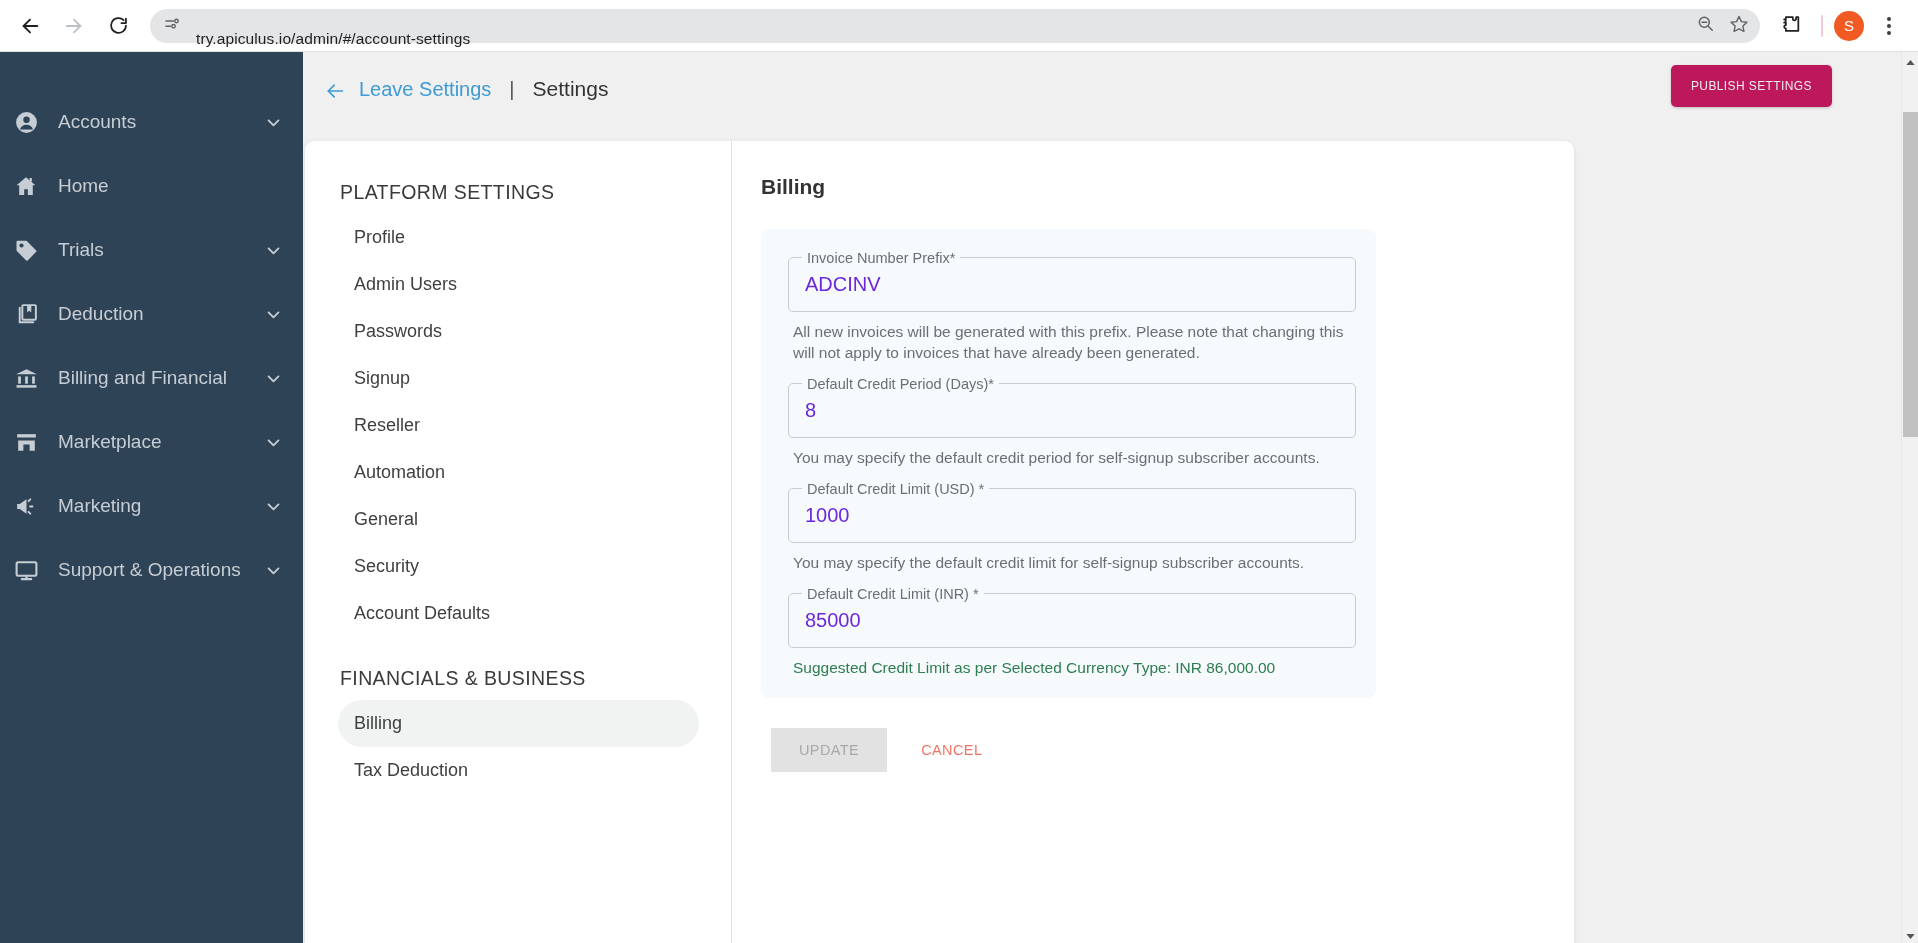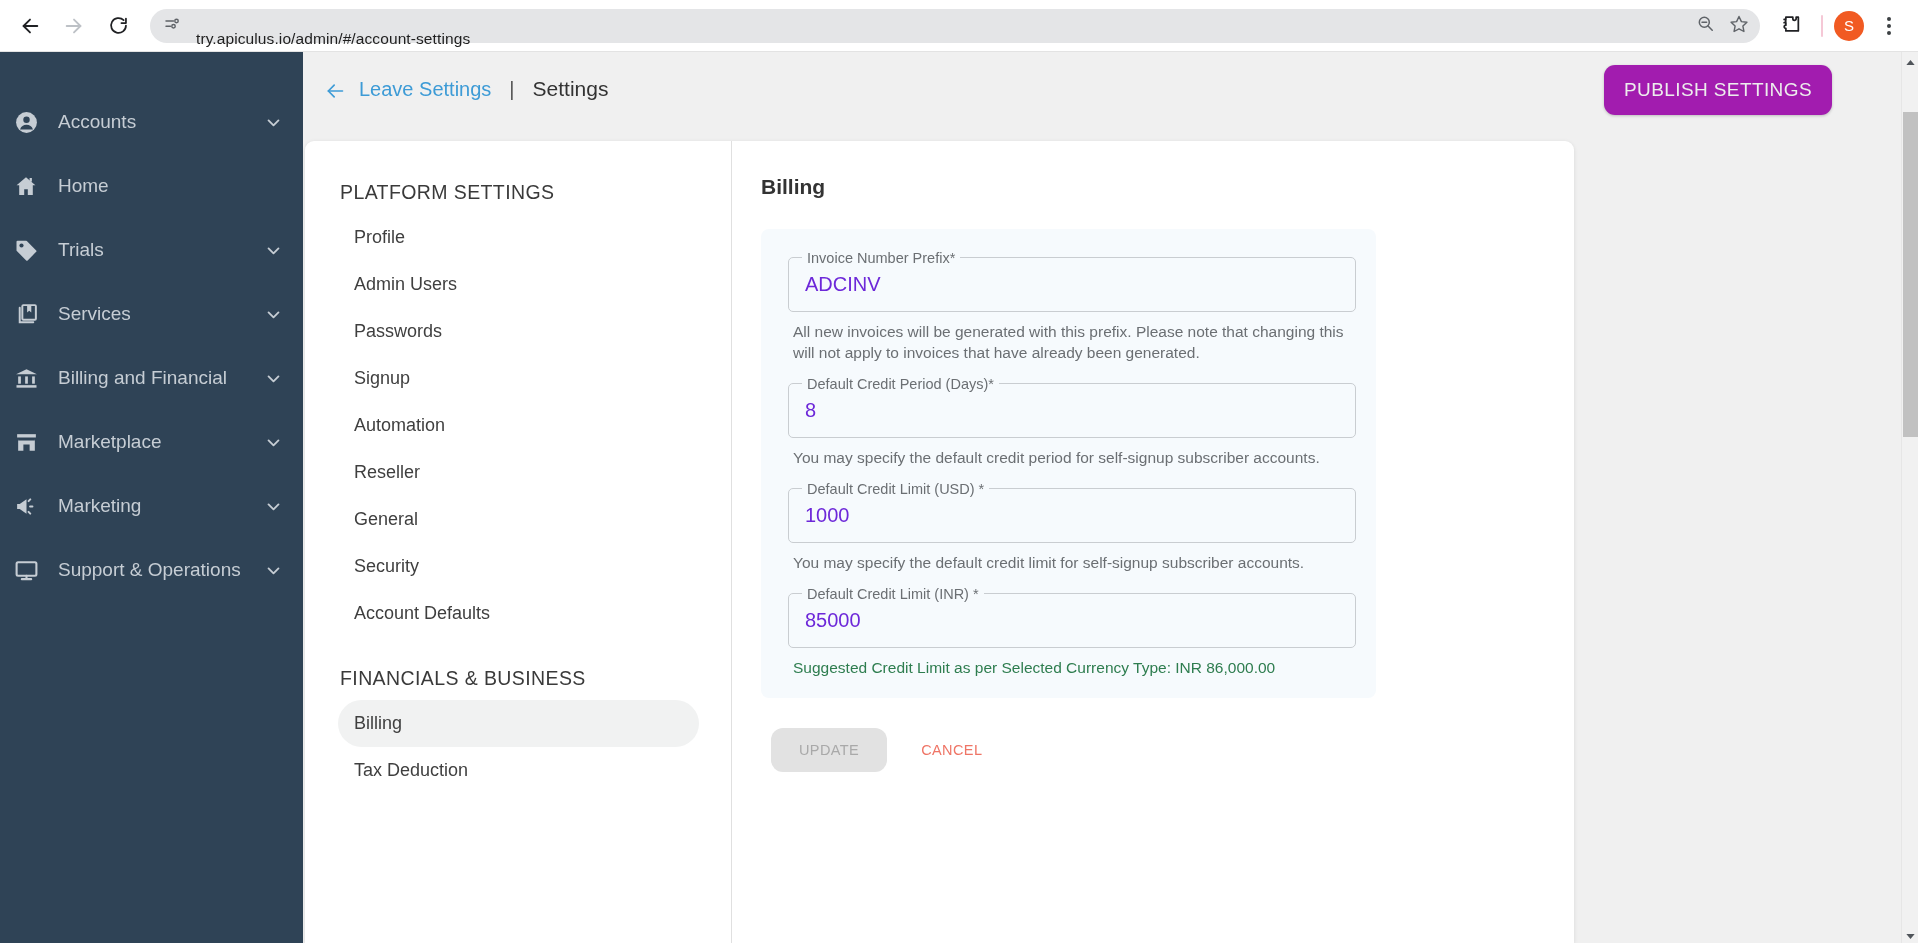--- a/index.html
+++ b/index.html
@@ -154,26 +154,26 @@
     gap: 12px;
   }
   .leave-link svg { display: block; }
   .hdr-sep {
     color: #555; font-size: 20px;
     margin: 0 18px 0 18px;
   }
   .hdr-title { color: #333; font-size: 21px; }
   .publish-btn {
     position: absolute; right: 61px; top: 13px;
-    background: #a21caf;
+    background: #be185d;
     color: #ededed;
-    font-size: 19px;
+    font-size: 12px;
     letter-spacing: 0.4px;
     padding: 14px 20px;
-    border-radius: 11px;
+    border-radius: 5px;
     border: none;
     box-shadow: 0 1px 3px rgba(0,0,0,0.22);
   }
 
   .card {
     position: absolute;
     left: 2px; top: 89px;
     width: 1269px; height: 802px;
     background: #ffffff;
     border-radius: 9px 9px 0 0;
@@ -258,21 +258,21 @@
     margin: 30px 0 0 10px;
     display: flex; align-items: center; gap: 22px;
   }
   .btn-update {
     background: #e2e2e2;
     color: #a9a9a9;
     border: none;
     font-size: 14.5px;
     letter-spacing: 0.4px;
     padding: 14px 28px;
-    border-radius: 12px;
+    border-radius: 0;
     text-align: right;
   }
   .btn-cancel {
     background: transparent;
     border: none;
     color: #ef7566;
     font-size: 14.5px;
     letter-spacing: 0.4px;
     padding: 14px 12px;
   }
@@ -428,21 +428,21 @@
     </div>
 
     <div class="appnav-item">
       <span class="appnav-icon">
         <svg width="25" height="25" viewBox="0 0 24 24" fill="none" stroke="#c6cdd4" stroke-width="1.9">
           <rect x="8" y="3" width="13" height="14" rx="1"></rect>
           <polyline points="5.5 5.5 5.5 19.5 18.5 19.5" stroke-linecap="round"></polyline>
           <polygon points="12.6 3.6 16.6 3.6 16.6 10 14.6 8.4 12.6 10" fill="#c6cdd4" stroke="none"></polygon>
         </svg>
       </span>
-      <span class="appnav-label">Services</span>
+      <span class="appnav-label">Deduction</span>
       <span class="appnav-chev">
         <svg width="17" height="17" viewBox="0 0 24 24" fill="none" stroke="#c6cdd4" stroke-width="2.6" stroke-linecap="round" stroke-linejoin="round">
             <polyline points="5 9 12 16 19 9"></polyline>
           </svg>
       </span>
     </div>
 
     <div class="appnav-item">
       <span class="appnav-icon">
         <svg width="25" height="25" viewBox="0 0 24 24" fill="#c6cdd4">
@@ -529,22 +529,22 @@
 
     <section class="card">
 
       <div class="settings-nav">
         <div class="nav-group-title">PLATFORM SETTINGS</div>
 
         <div class="nav-item">Profile</div>
         <div class="nav-item">Admin Users</div>
         <div class="nav-item">Passwords</div>
         <div class="nav-item">Signup</div>
+        <div class="nav-item">Reseller</div>
         <div class="nav-item">Automation</div>
-        <div class="nav-item">Reseller</div>
         <div class="nav-item">General</div>
         <div class="nav-item">Security</div>
         <div class="nav-item">Account Defaults</div>
 
         <div class="nav-group-title second">FINANCIALS &amp; BUSINESS</div>
 
         <div class="nav-item active">Billing</div>
         <div class="nav-item">Tax Deduction</div>
       </div>
 

